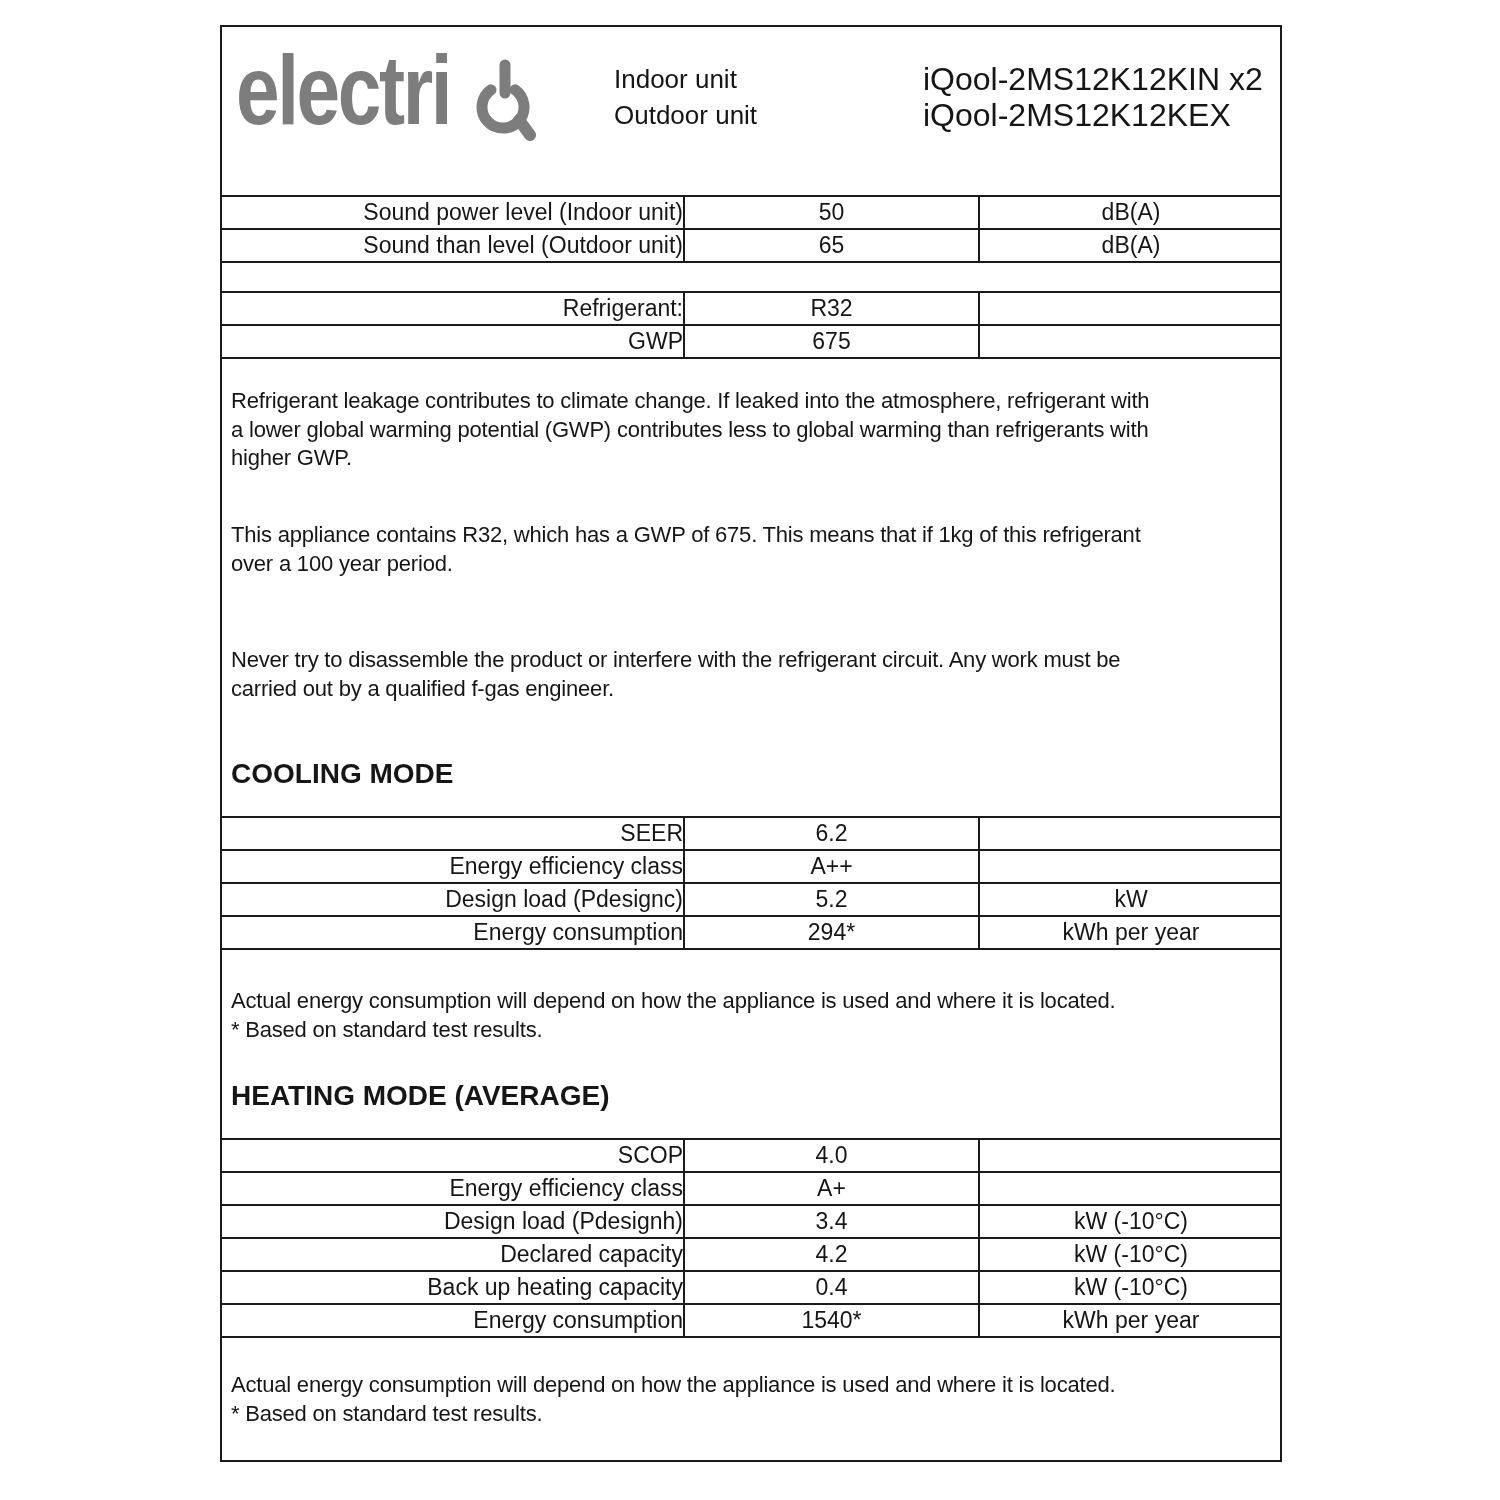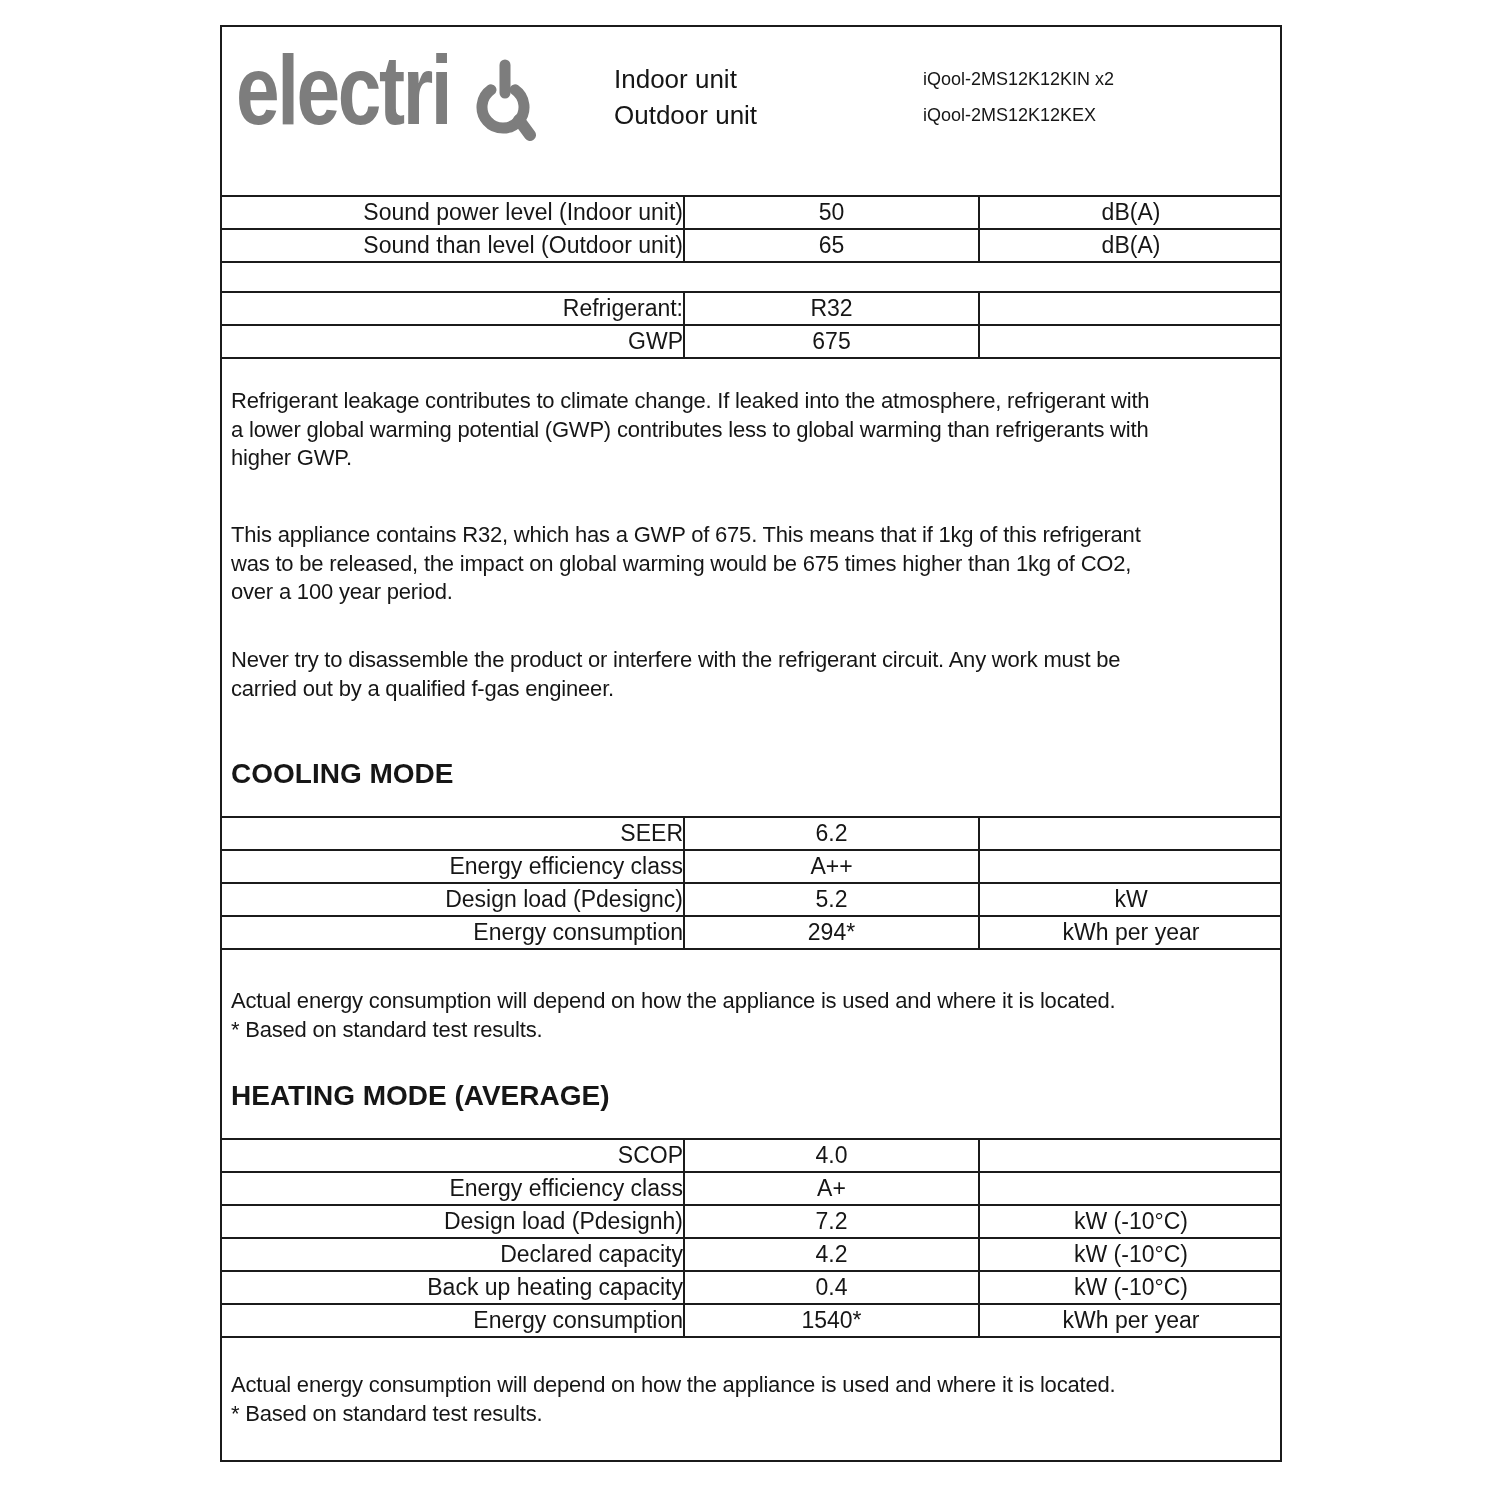--- a/index.html
+++ b/index.html
@@ -52,21 +52,21 @@
   .hdr-label {
     position: absolute;
     left: 392px;
     font-size: 26px;
     line-height: 32px;
     white-space: nowrap;
   }
   .hdr-model {
     position: absolute;
     left: 701px;
-    font-size: 18px;
+    font-size: 32px;
     line-height: 32px;
     white-space: nowrap;
   }
   .row1 { top: 36px; }
   .row2 { top: 72px; }
   
   table.spec {
     position: absolute;
     left: -2px;
     width: 1062px;
@@ -172,21 +172,20 @@
     </tbody>
       </table>
 
     <div class="para p1">
       <div>Refrigerant leakage contributes to climate change. If leaked into the atmosphere, refrigerant with</div>
       <div>a lower global warming potential (GWP) contributes less to global warming than refrigerants with</div>
       <div>higher GWP.</div>
     </div>
     <div class="para p2">
       <div>This appliance contains R32, which has a GWP of 675. This means that if 1kg of this refrigerant</div>
-      <div>was to be released, the impact on global warming would be 675 times higher than 1kg of CO2,</div>
       <div>over a 100 year period.</div>
     </div>
     <div class="para p3">
       <div>Never try to disassemble the product or interfere with the refrigerant circuit.  Any work must be</div>
       <div>carried out by a qualified f-gas engineer.</div>
     </div>
 
     <div class="heading h-cooling">COOLING MODE</div>
     <table class="spec t-cooling">
       <colgroup>
@@ -235,21 +234,21 @@
         <td class="val">4.0</td>
         <td class="unit"></td>
       </tr>
       <tr>
         <td class="lbl">Energy efficiency class</td>
         <td class="val">A+</td>
         <td class="unit"></td>
       </tr>
       <tr>
         <td class="lbl">Design load (Pdesignh)</td>
-        <td class="val">7.2</td>
+        <td class="val">3.4</td>
         <td class="unit">kW (-10°C)</td>
       </tr>
       <tr>
         <td class="lbl">Declared capacity</td>
         <td class="val">4.2</td>
         <td class="unit">kW (-10°C)</td>
       </tr>
       <tr>
         <td class="lbl">Back up heating capacity</td>
         <td class="val">0.4</td>

